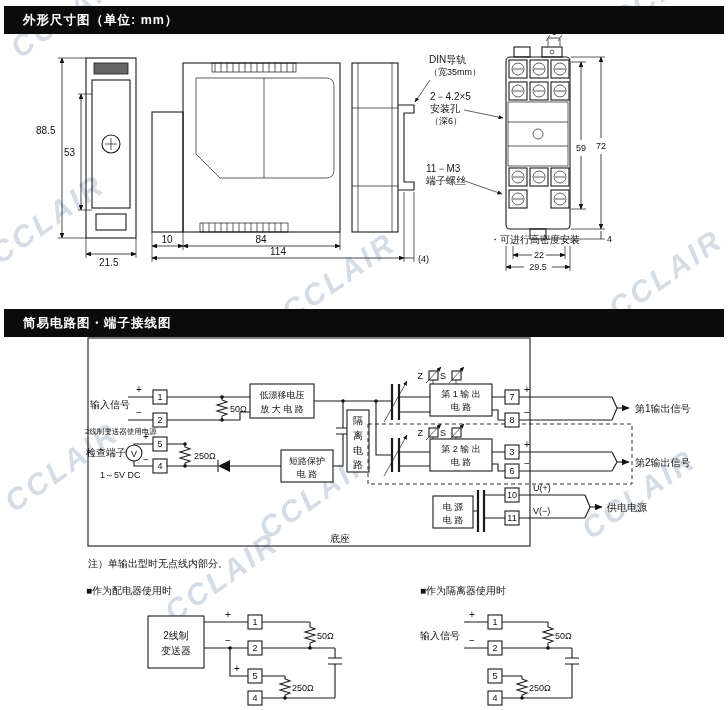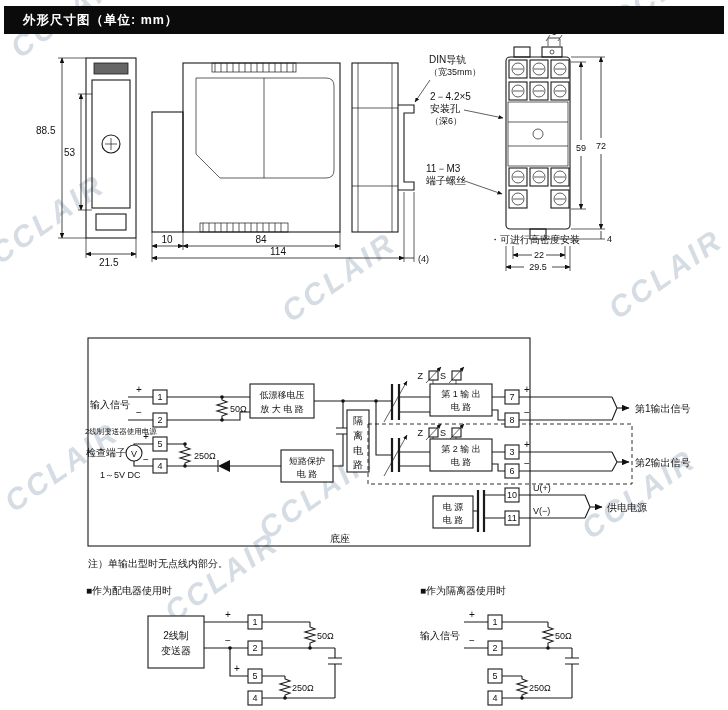--- a/index.html
+++ b/index.html
@@ -175,20 +175,23 @@
       <line class="dim" x1="513" y1="255" x2="532" y2="255" marker-start="url(#as)"></line>
       <line class="dim" x1="546" y1="255" x2="565" y2="255" marker-end="url(#ae)"></line>
       <text class="tx9 mid" x="539" y="258">22</text>
       <path class="lt" d="M506,246v25 M570,246v25"></path>
       <line class="dim" x1="506" y1="267" x2="524" y2="267" marker-start="url(#as)"></line>
       <line class="dim" x1="552" y1="267" x2="570" y2="267" marker-end="url(#ae)"></line>
       <text class="tx9 mid" x="538" y="270">29.5</text>
     </g>
   </svg>
 
+  <div class="hbar" style="top:309px">
+    <span>简易电路图・端子接线图</span>
+  </div>
 
   <svg class="fig" style="top:330px" width="728" height="380" viewBox="0 330 728 380">
     <defs>
       <marker id="ae2" markerWidth="7" markerHeight="6" refX="6.5" refY="3" orient="auto">
           <path d="M0,0L7,3L0,6z" fill="#111"></path>
         </marker>
     </defs>
 
     <g>
       <rect class="ln" x="88" y="338" width="442" height="208"></rect>

